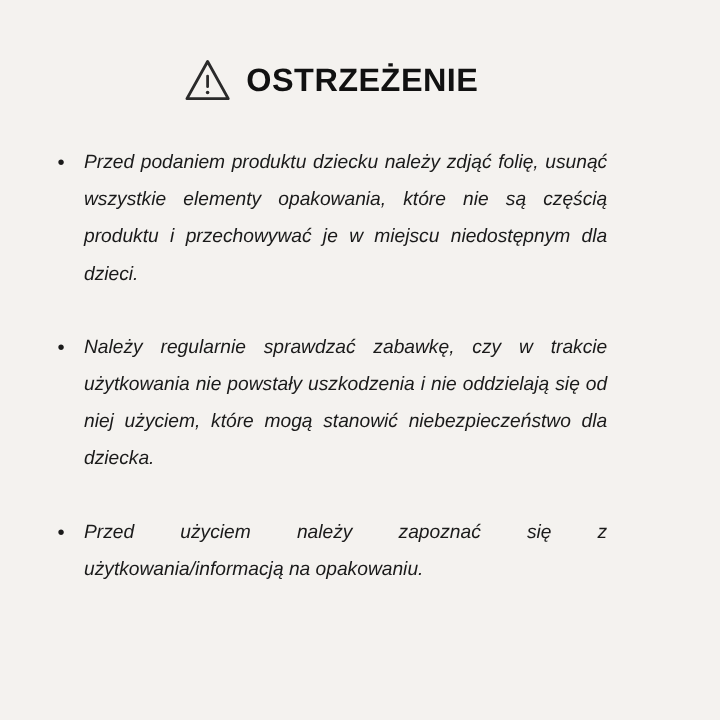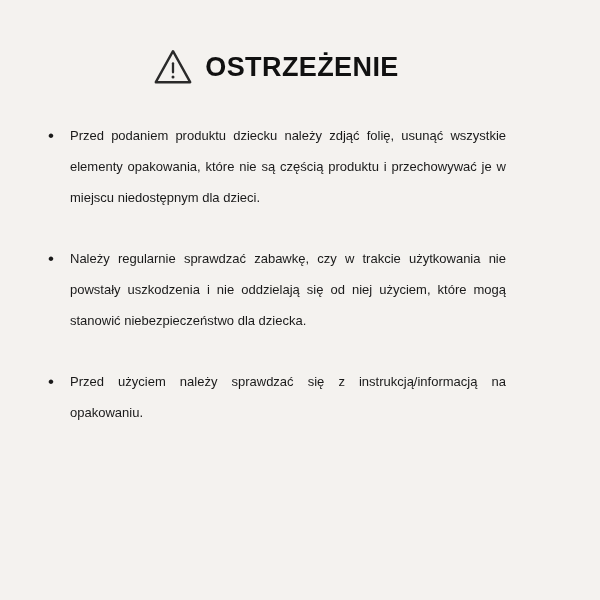--- a/index.html
+++ b/index.html
@@ -60,26 +60,27 @@
   .bullet-dot {
     flex: 0 0 auto;
     width: 22px;
     line-height: 31px;
     font-size: 17px;
     text-align: left;
     color: #1a1a1a;
   }
   .bullet-text {
     flex: 1 1 auto;
-    font-size: 13px;
+    font-size: 16px;
     line-height: 31px;
     text-align: justify;
     text-justify: inter-word;
     color: #1a1a1a;
     hyphens: none;
+    font-style: italic;
   }
   .bullet-text.last-line-left {
     text-align-last: left;
   }
 </style>
 </head>
 <body>
 
 <div class="page">
 
@@ -98,17 +99,17 @@
     <li class="bullet-item">
       <span class="bullet-dot">•</span>
       <span class="bullet-text last-line-left">Przed podaniem produktu dziecku należy zdjąć folię, usunąć wszystkie elementy opakowania, które nie są częścią produktu i przechowywać je w miejscu niedostępnym dla dzieci.</span>
     </li>
     <li class="bullet-item">
       <span class="bullet-dot">•</span>
       <span class="bullet-text last-line-left">Należy regularnie sprawdzać zabawkę, czy w trakcie użytkowania nie powstały uszkodzenia i nie oddzielają się od niej użyciem, które mogą stanowić niebezpieczeństwo dla dziecka.</span>
     </li>
     <li class="bullet-item">
       <span class="bullet-dot">•</span>
-      <span class="bullet-text last-line-left">Przed użyciem należy sprawdzać się z instrukcją/informacją na opakowaniu.</span>
+      <span class="bullet-text last-line-left">Przed użyciem należy zapoznać się z użytkowania/informacją na opakowaniu.</span>
     </li>
   </ul>
 
 </div>
 
 </body></html>

